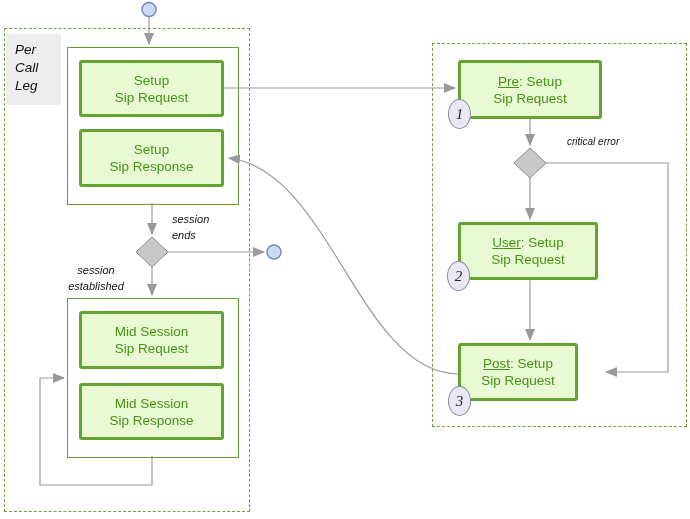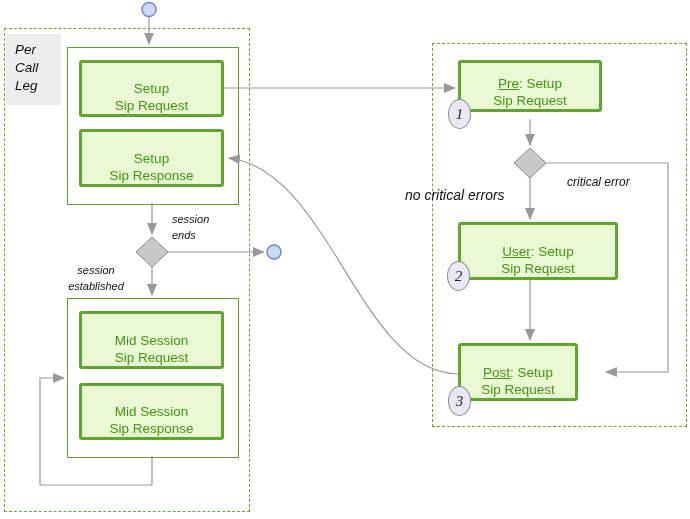--- a/index.html
+++ b/index.html
@@ -8,21 +8,21 @@
     font-family:"Liberation Sans",sans-serif;
   }
   .region{
     position:absolute;border:1px dashed #6fa438;background:transparent;
   }
   .group{
     position:absolute;border:1px solid #5f9f31;background:#fff;
   }
   .node{
     position:absolute;border:3px solid #61a52e;background:#e8f9d4;border-radius:3px;
-    display:flex;flex-direction:column;align-items:center;justify-content:flex-end;
+    display:flex;flex-direction:column;align-items:center;justify-content:center;
     color:#449613;font-size:13.5px;line-height:17px;text-align:center;
     box-sizing:border-box;
   }
   .node .u{text-decoration:underline;}
   .badge{
     position:absolute;width:23px;height:30px;border-radius:50%;
     background:#eae8f5;border:1px solid #8a8a96;
     display:flex;align-items:center;justify-content:center;
     font-family:"Liberation Serif",serif;font-style:italic;font-size:15px;color:#222;
     box-sizing:border-box;z-index:6;
@@ -91,37 +91,36 @@
   </div>
   <div class="node" style="left:79px;top:311px;width:145px;height:58px;">
     <div>Mid Session</div>
     <div>Sip Request</div>
   </div>
   <div class="node" style="left:79px;top:383px;width:145px;height:57px;">
     <div>Mid Session</div>
     <div>Sip Response</div>
   </div>
 
-  <div class="node" style="left:458px;top:60px;width:144px;height:52px;">
+  <div class="node" style="left:458px;top:60px;width:144px;height:59px;">
     <div><span class="u">Pre</span><span>: Setup</span></div>
     <div>Sip Request</div>
   </div>
-  <div class="node" style="left:458px;top:222px;width:160px;height:58px;">
+  <div class="node" style="left:458px;top:222px;width:140px;height:58px;">
     <div><span class="u">User</span><span>: Setup</span></div>
     <div>Sip Request</div>
   </div>
   <div class="node" style="left:458px;top:343px;width:120px;height:58px;">
     <div><span class="u">Post</span><span>: Setup</span></div>
     <div>Sip Request</div>
   </div>
 
   <div class="badge" style="left:448px;top:99px;">1</div>
   <div class="badge" style="left:447px;top:261px;">2</div>
   <div class="badge" style="left:448px;top:386px;">3</div>
 
   <div class="elabel" style="left:172px;top:211px;text-align:left;">session
 ends</div>
   <div class="elabel" style="left:50px;top:262px;width:92px;text-align:center;">session
 established</div>
-  <div class="elabel" style="left:567px;top:134px;font-size:12px;margin-top:40px;">critical error</div>
-  <div class="elabel" style="left:405px;top:187px;font-size:14px;">no critical errors</div>
+  <div class="elabel" style="left:567px;top:134px;font-size:10px;">critical error</div>
 
 </div>
 
 </body></html>

